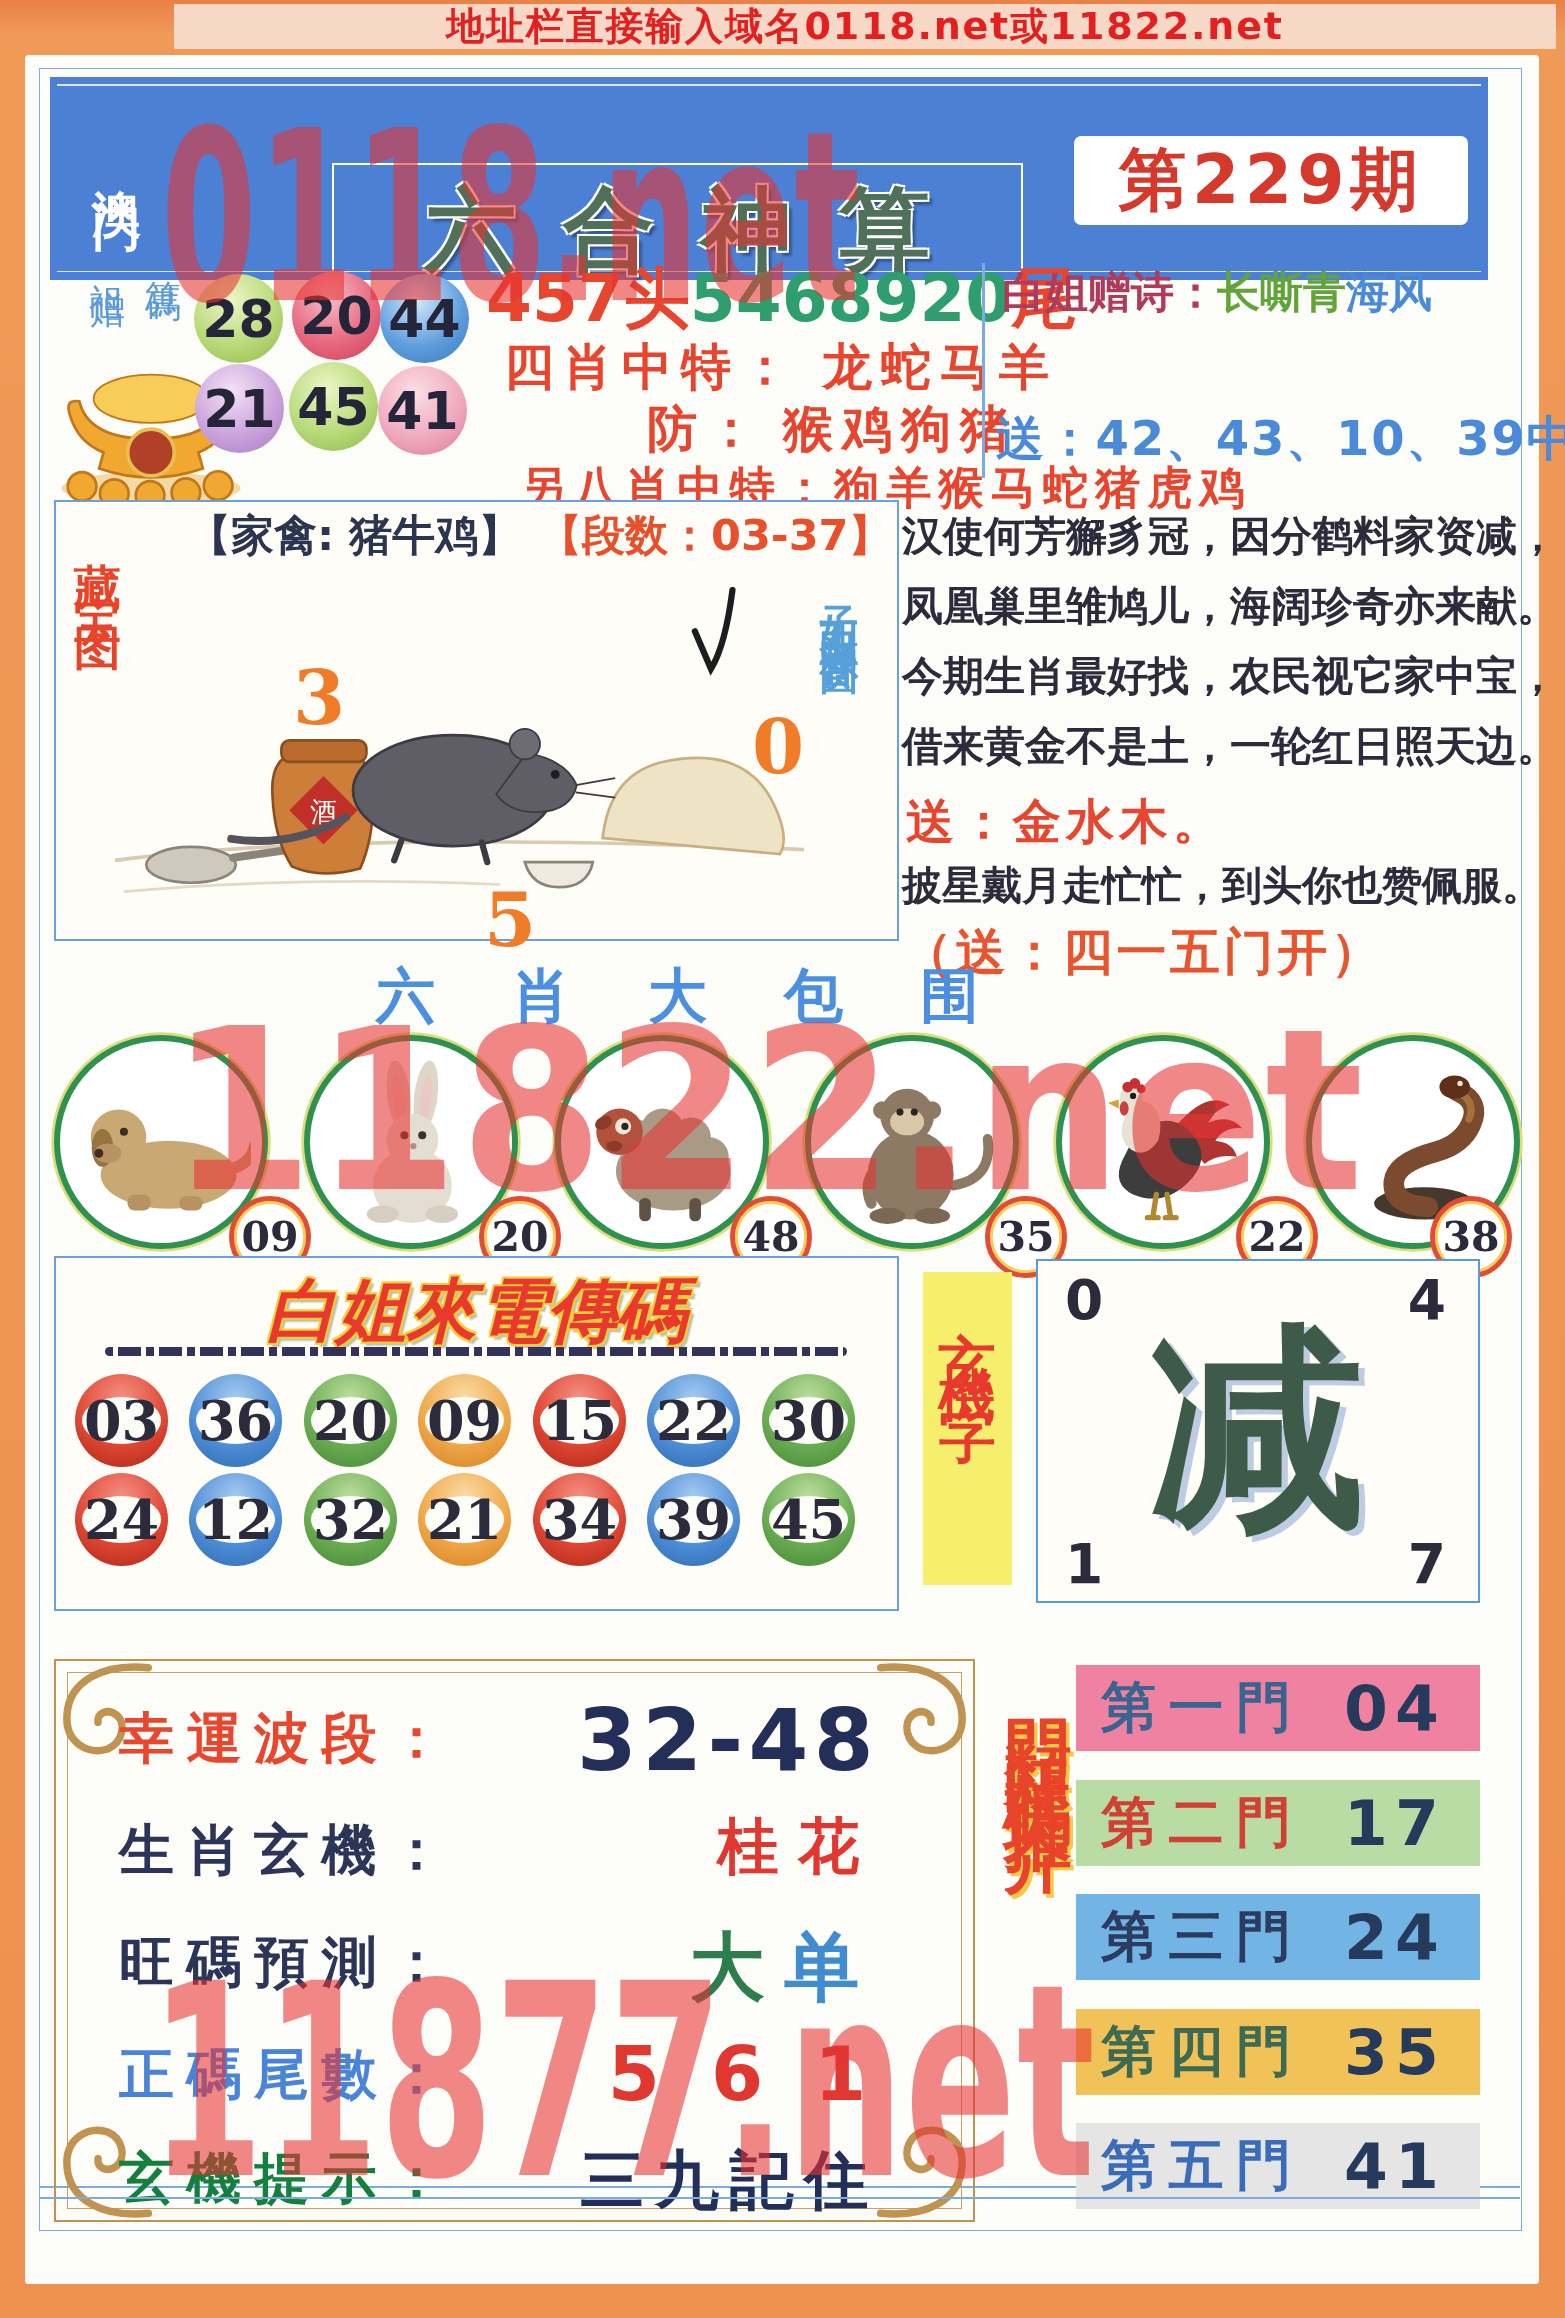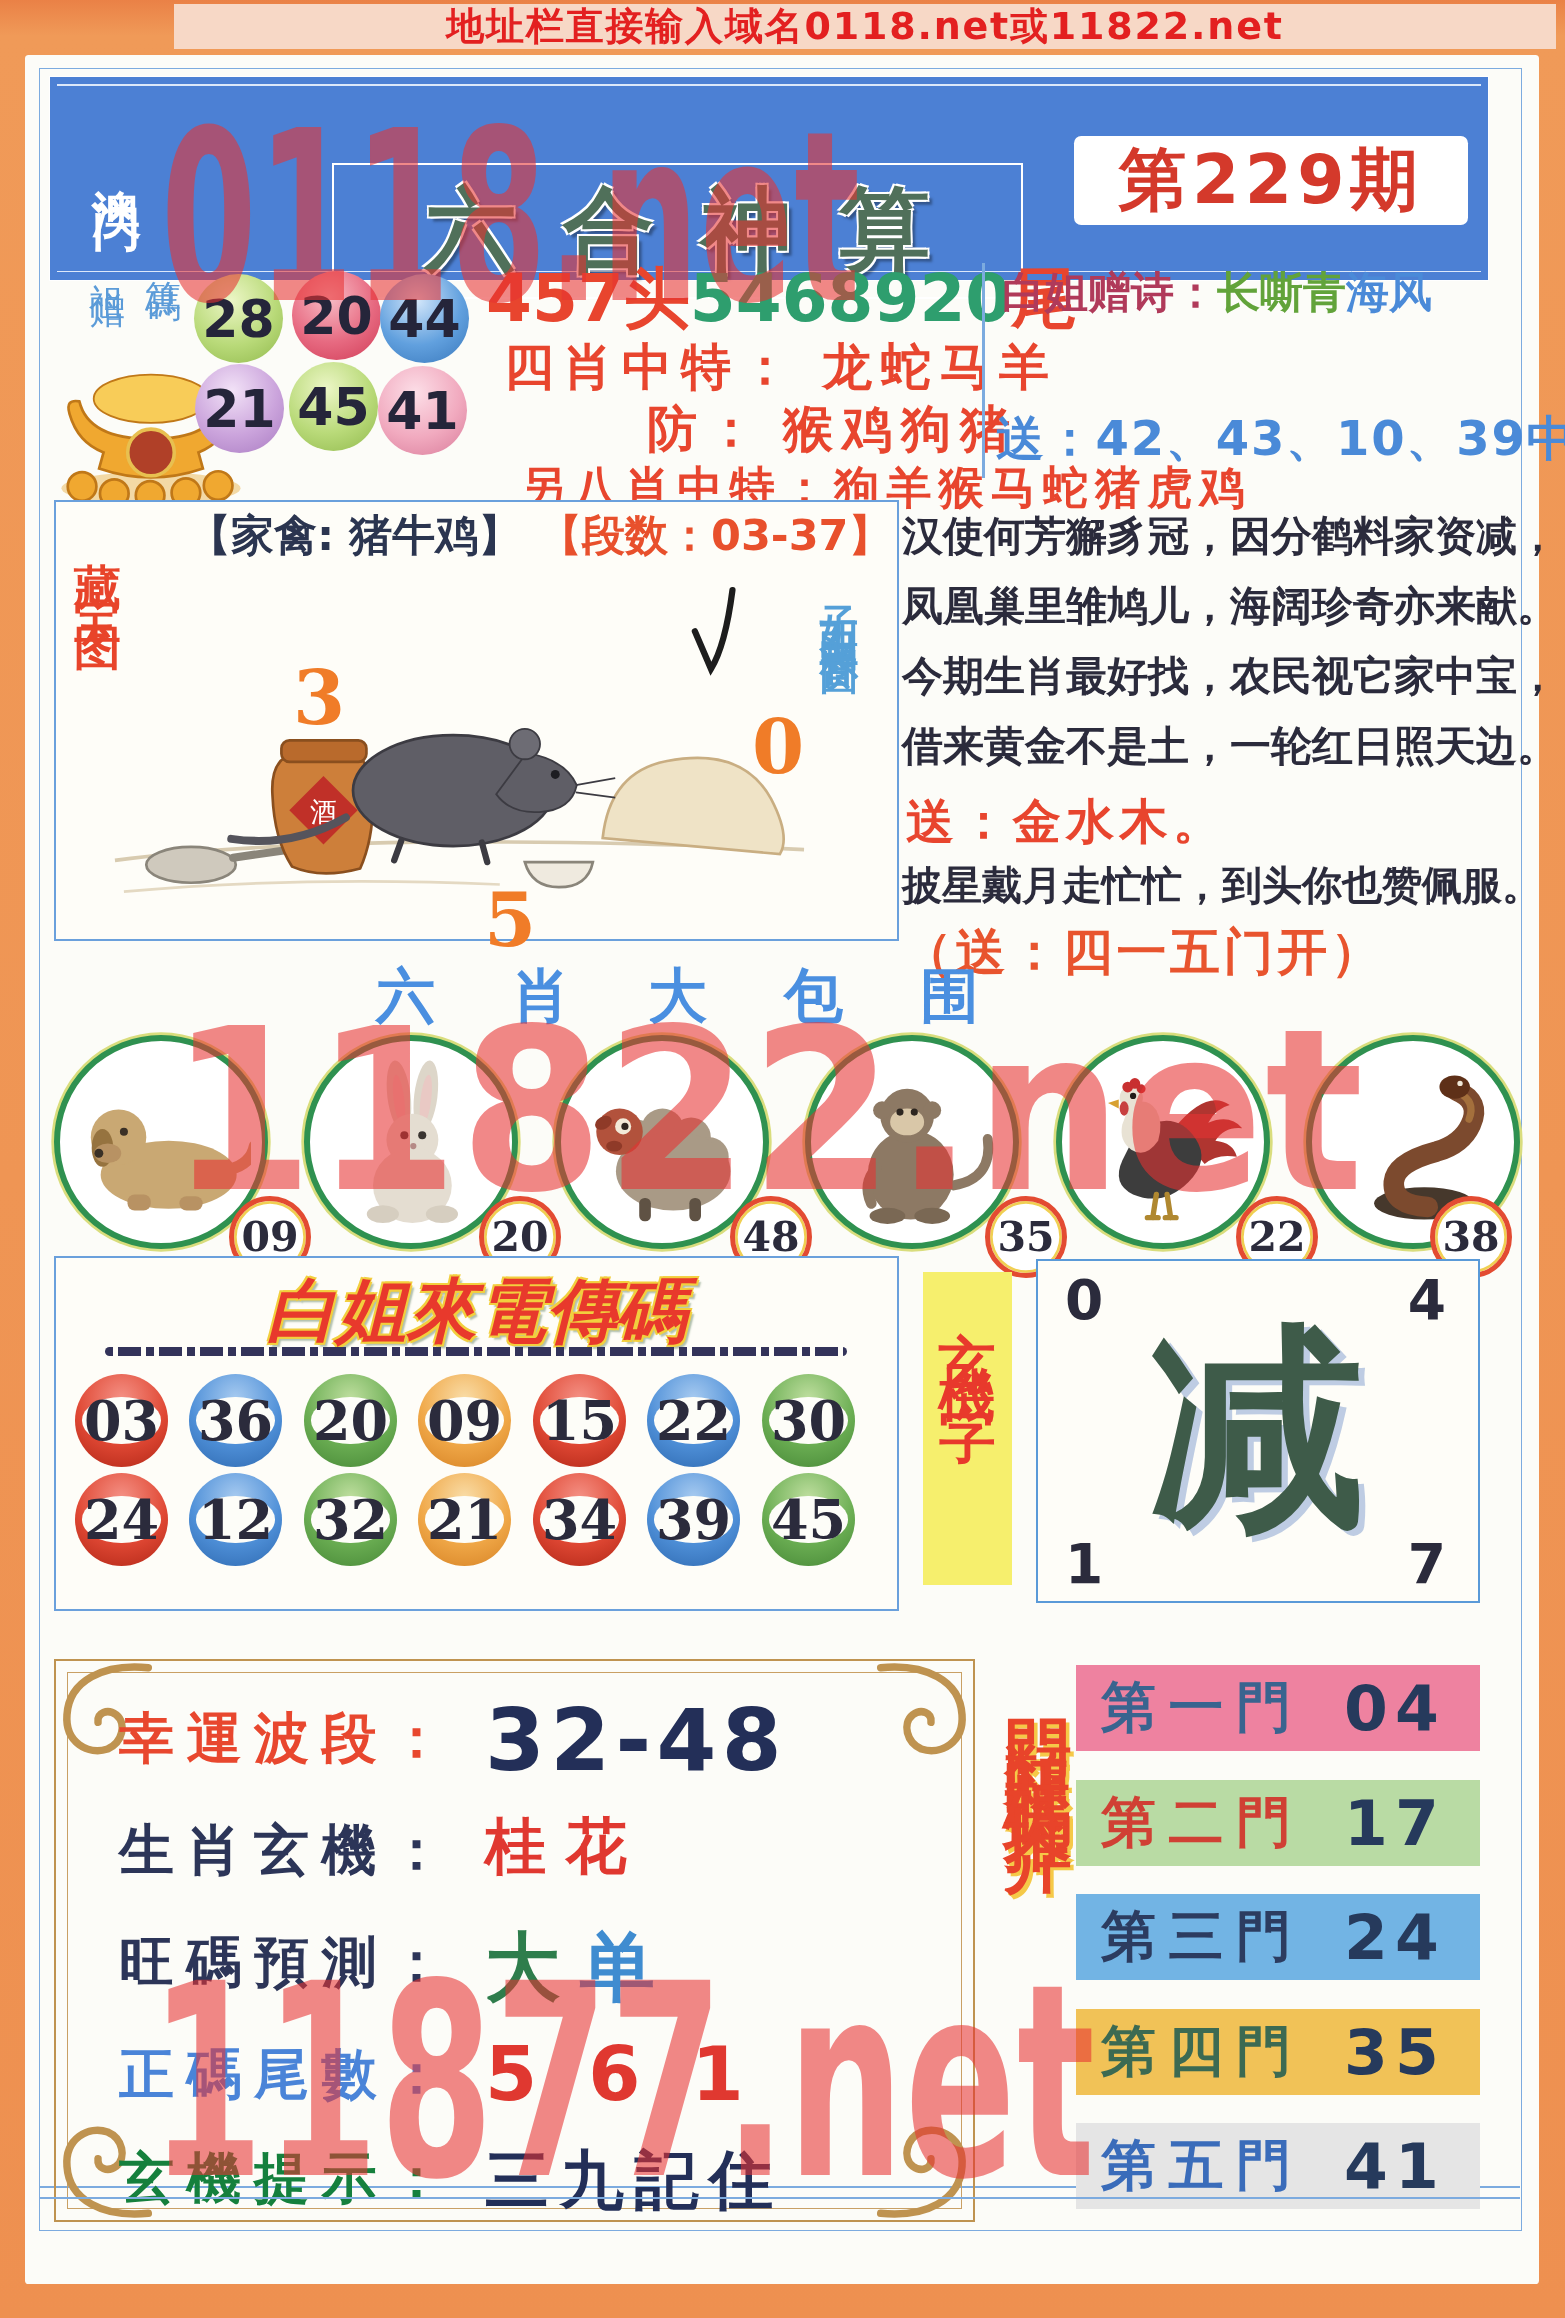--- a/index.html
+++ b/index.html
@@ -64,21 +64,21 @@
   .mystrip .vtext{font-size:57px;color:#e8392c;font-weight:bold;letter-spacing:36px;padding-top:12.5px;}
   .mybox{left:1011px;top:1204px;width:440px;height:340px;border:2.7px solid #5a9ad8;background:#fefdf8;}
   .mycorner{font-size:55px;font-weight:bold;color:#2b2b3c;}
   .mychar{width:100%;height:100%;display:flex;align-items:center;justify-content:center;font-family:"DejaVu Serif",serif;font-size:215px;font-weight:bold;color:#3e5b49;text-shadow:6.3px 5.4px 0 rgba(125,155,205,.5);}
   
   .pframe{left:29px;top:1604px;width:917px;height:559px;border:2.7px solid #bf9350;}
   .pframe-inner{left:10.7px;top:10.7px;right:10.7px;bottom:10.7px;border:0.9px solid #c9a064;}
   .corner-orn{width:107px;height:107px;}
   .plabel{font-family:"DejaVu Serif",serif;font-size:55px;font-weight:bold;letter-spacing:12.5px;white-space:nowrap;}
   .pl-red{color:#e8472e;} .pl-navy{color:#2c3558;} .pl-blue{color:#4a84d8;} .pl-pink{color:#15803d;}
-  .pvalue{width:394px;text-align:left;font-weight:bold;white-space:nowrap;}
+  .pvalue{width:394px;text-align:right;font-weight:bold;white-space:nowrap;}
   .pv-navy{color:#232f58;} .pv-red{color:#e03830;}
   
   .dtitle{font-size:68px;font-weight:bold;color:#e8442a;letter-spacing:21.5px;text-shadow:3.6px 3.6px 0 #f5c948;height:555px;}
   .drow{left:1051px;width:404px;height:86px;display:flex;align-items:center;}
   .drow .dl{font-size:55px;font-weight:bold;letter-spacing:12.5px;padding-left:25px;flex:1;}
   .drow .dv{font-size:63px;font-weight:bold;color:#263a5c;padding-right:34px;letter-spacing:7.2px;}
   .dl1{color:#39648f;} .dl2{color:#d04034;} .dl3{color:#2c3c60;} .dl4{color:#3c6a52;} .dl5{color:#3a6cba;}
   
   .wm{color:rgba(231,50,50,.58);font-weight:800;line-height:1;transform-origin:left top;pointer-events:none;z-index:50;white-space:nowrap;letter-spacing:1.8px;}
 </style>

